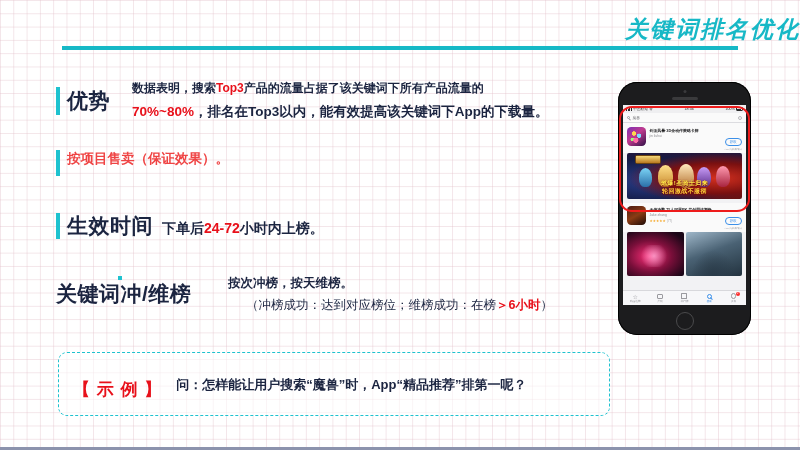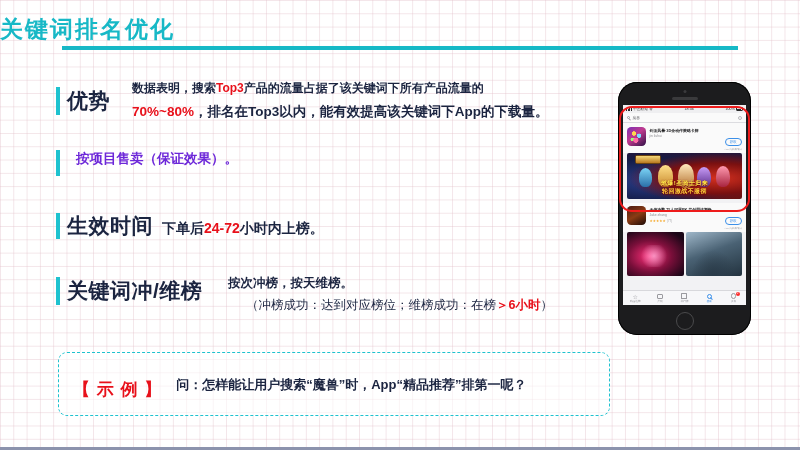--- a/index.html
+++ b/index.html
@@ -19,21 +19,21 @@
       linear-gradient(to bottom, rgba(226,190,200,.40) 1px, transparent 1px);
     background-size:13.3px 13.3px;
     pointer-events:none;
   }
   #bottom-rule{
     position:absolute; left:0; right:0; bottom:0; height:3px;
     background:#8c93ad;
   }
 
   
-  #header{ position:absolute; left:0; top:14px; width:800px; text-align:left; }
+  #header{ position:absolute; left:0; top:14px; width:800px; text-align:right;font-style:italic; }
   #page-title{
     font-size:23px; font-weight:bold; color:#17b8c6;
     letter-spacing:2px; line-height:30px;
   }
   #title-rule{
     position:absolute; left:62px; top:46px; width:676px; height:4px;
     background:#17b8c6;
   }
 
   
@@ -53,28 +53,28 @@
   
   #sec-advantage{ position:absolute; left:0; top:0; width:560px; }
   #sec-advantage .sec-head{ position:absolute; left:0; top:14px; height:30px; }
   #sec-advantage .bar{ height:28px; }
   #adv-text{ position:absolute; left:76px; top:4px; width:482px; }
   #adv-line1{ font-size:12px; color:#1b2440; line-height:24px; font-weight:600; }
   #adv-line2{ font-size:13.5px; color:#1b2440; line-height:24px; font-weight:600; }
 
   #sec-sale{ position:absolute; left:0; top:78px; display:flex; align-items:baseline; }
   #sec-sale .bar{ height:26px; align-self:center; }
-  #sale-text{ font-size:13.5px; color:#6d28d9; margin-left:9px; font-weight:600; }
+  #sale-text{ font-size:13.5px; color:#ef4444; font-weight:600; }
 
   #sec-time{ position:absolute; left:0; top:140px; display:flex; align-items:baseline; }
   #sec-time .bar{ height:26px; align-self:center; }
   #time-text{ font-size:14px; color:#1b2440; margin-left:9px; font-weight:600; }
 
   #sec-rank{ position:absolute; left:0; top:200px; width:560px; }
-  #sec-rank .sec-head{ position:absolute; left:0; top:4px; height:30px; }
+  #sec-rank .sec-head{ position:absolute; left:0; top:4px; height:30px;flex-direction:column; }
   #sec-rank .bar{ height:28px; }
   #rank-text{ position:absolute; left:172px; top:0; width:390px; }
   #rank-line1{ font-size:12.5px; color:#1b2440; font-weight:bold; line-height:22px; }
   #rank-line2{ font-size:12.5px; color:#1b2440; line-height:22px; margin-left:18px; }
 
   
   #example-box{
     position:absolute; left:58px; top:352px; width:552px; height:64px;
     border:1.5px dashed #1fc2cf; border-radius:9px;
     background:rgba(255,255,255,.55);

